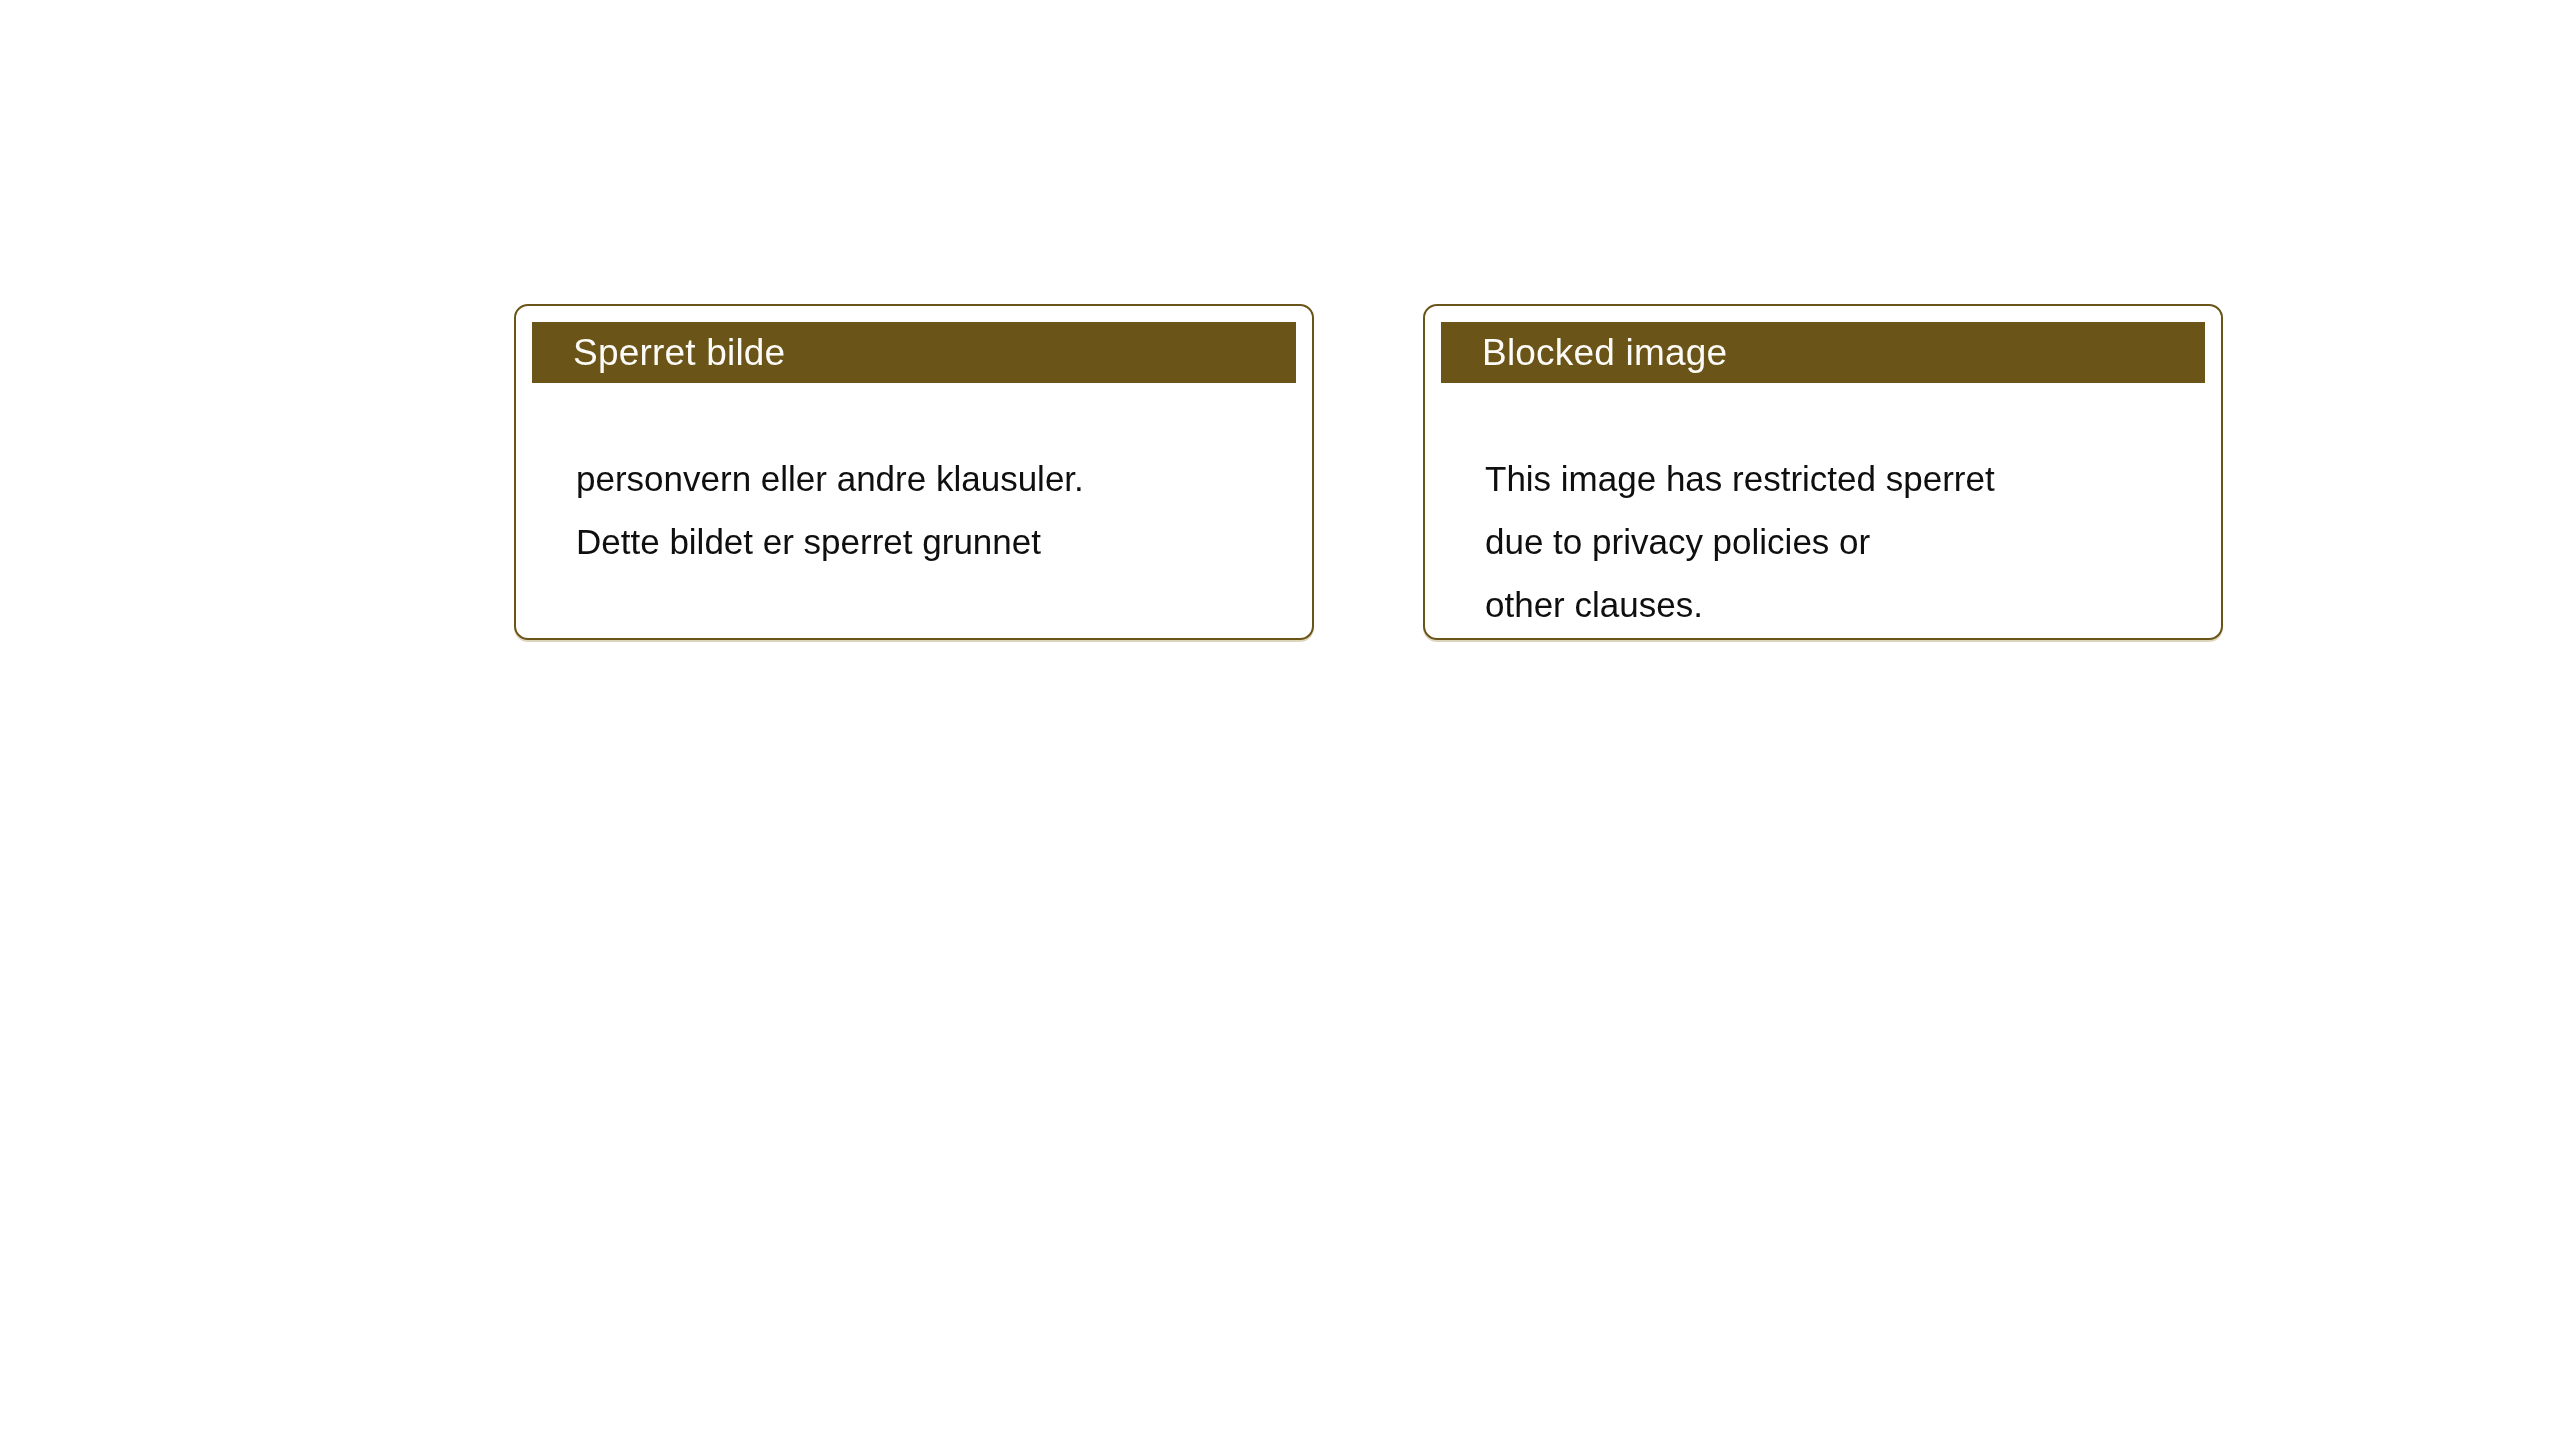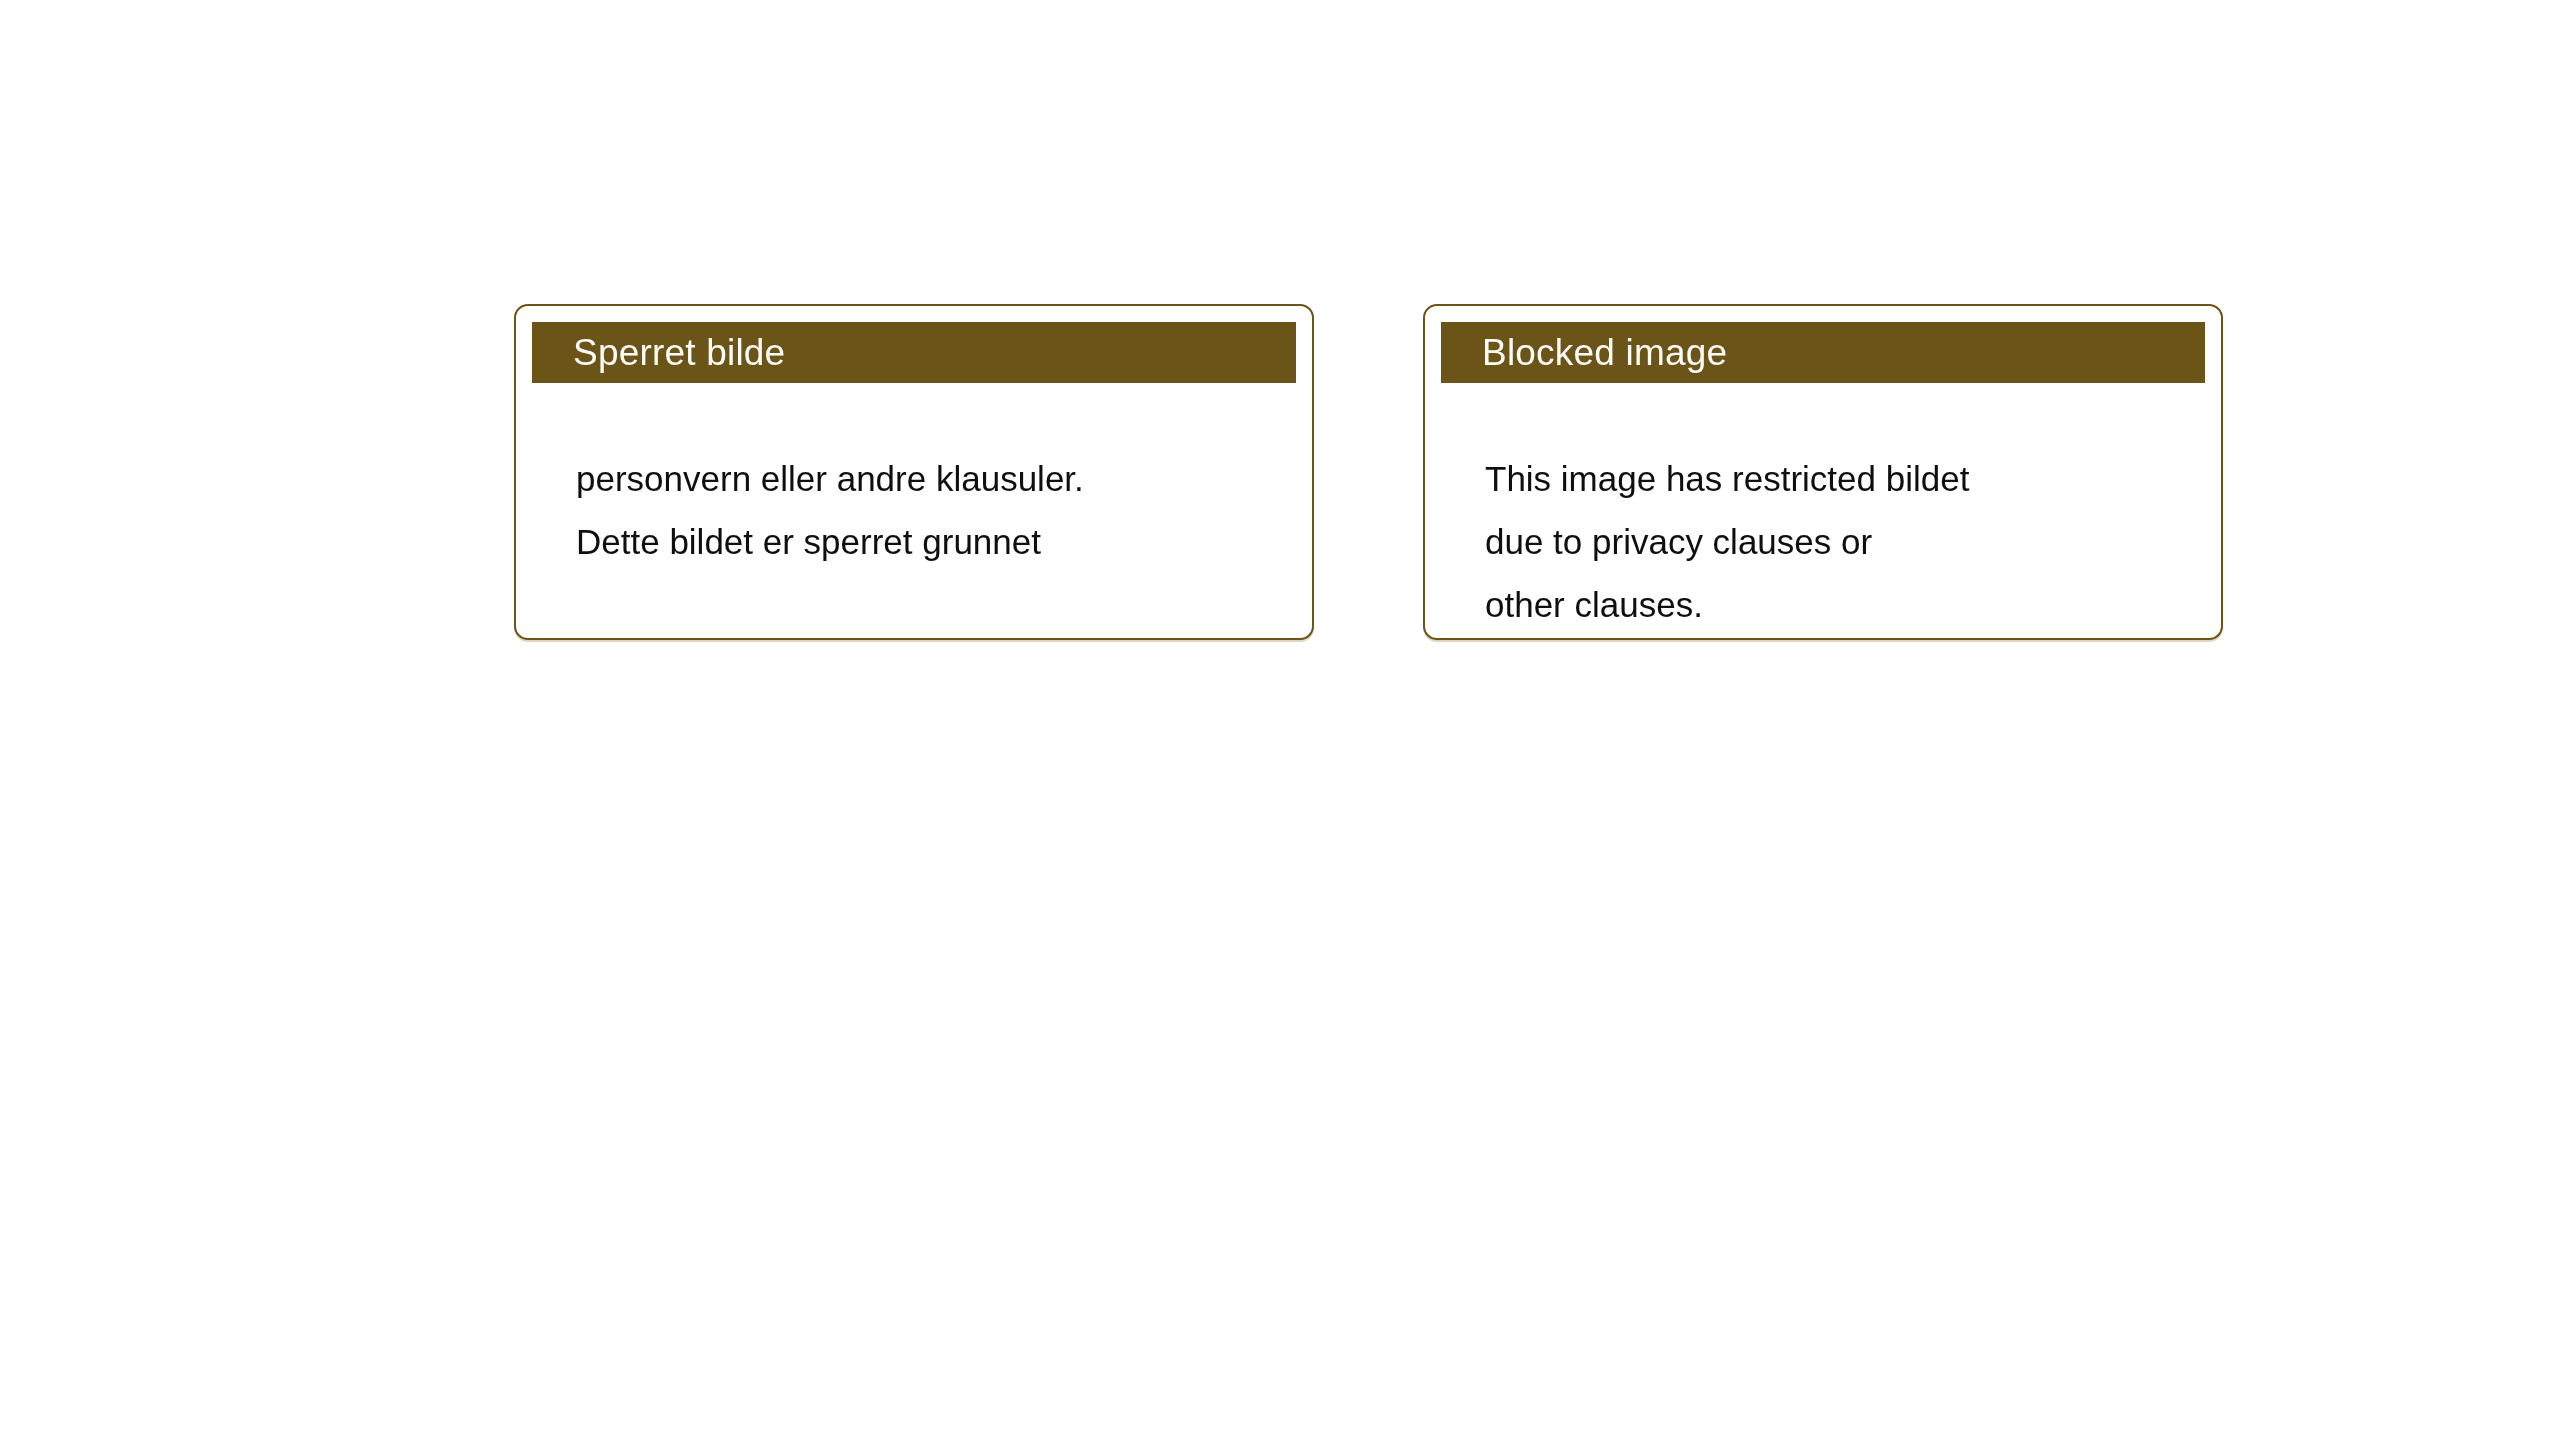--- a/index.html
+++ b/index.html
@@ -66,19 +66,19 @@
       <div class="body-line">personvern eller andre klausuler.</div>
       <div class="body-line">Dette bildet er sperret grunnet</div>
     </div>
   </section>
 
   <section class="card card--en">
     <header class="card-header">
       <span>Blocked image</span>
     </header>
     <div class="card-body">
-      <div class="body-line">This image has restricted bildet</div>
-      <div class="body-line">due to privacy clauses or</div>
+      <div class="body-line">This image has restricted sperret</div>
+      <div class="body-line">due to privacy policies or</div>
       <div class="body-line">other clauses.</div>
     </div>
   </section>
 
 </div>
 
 </body></html>

